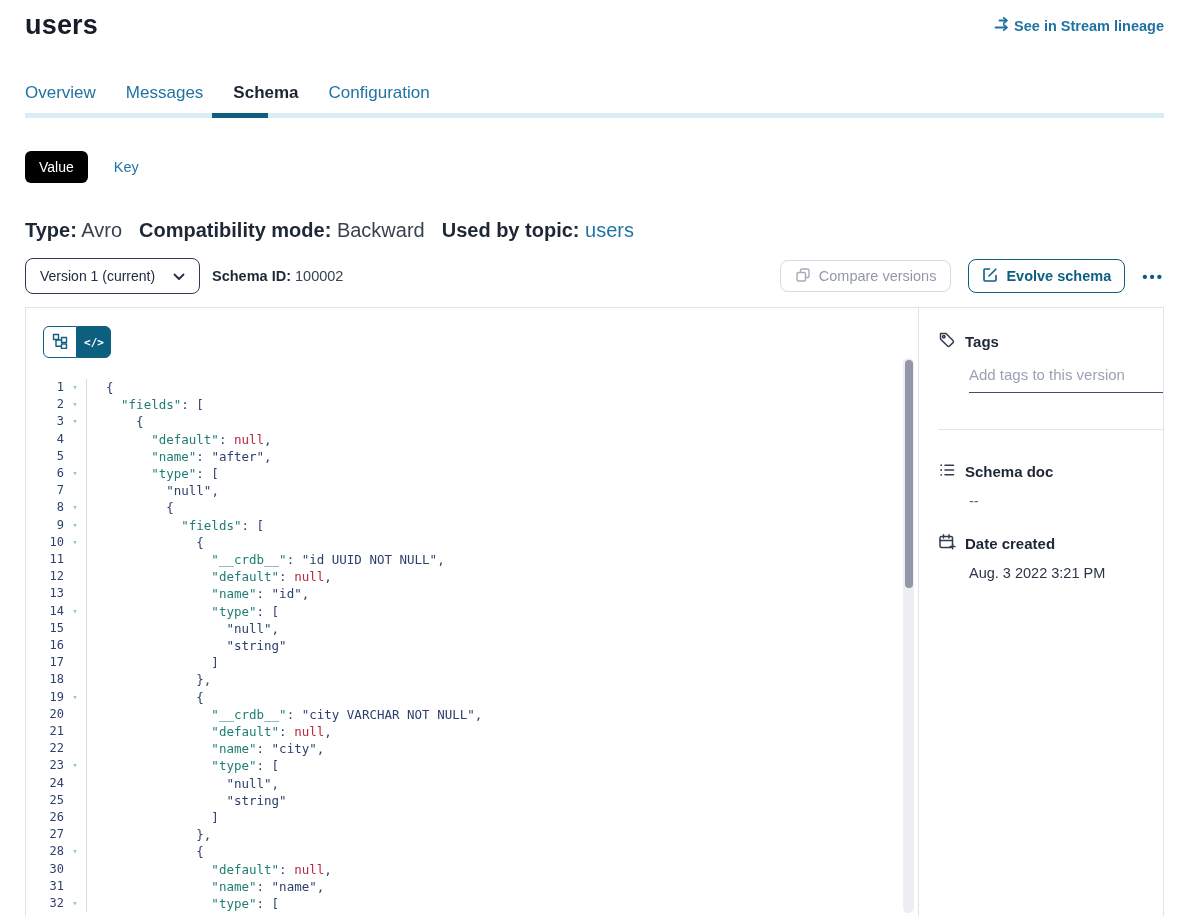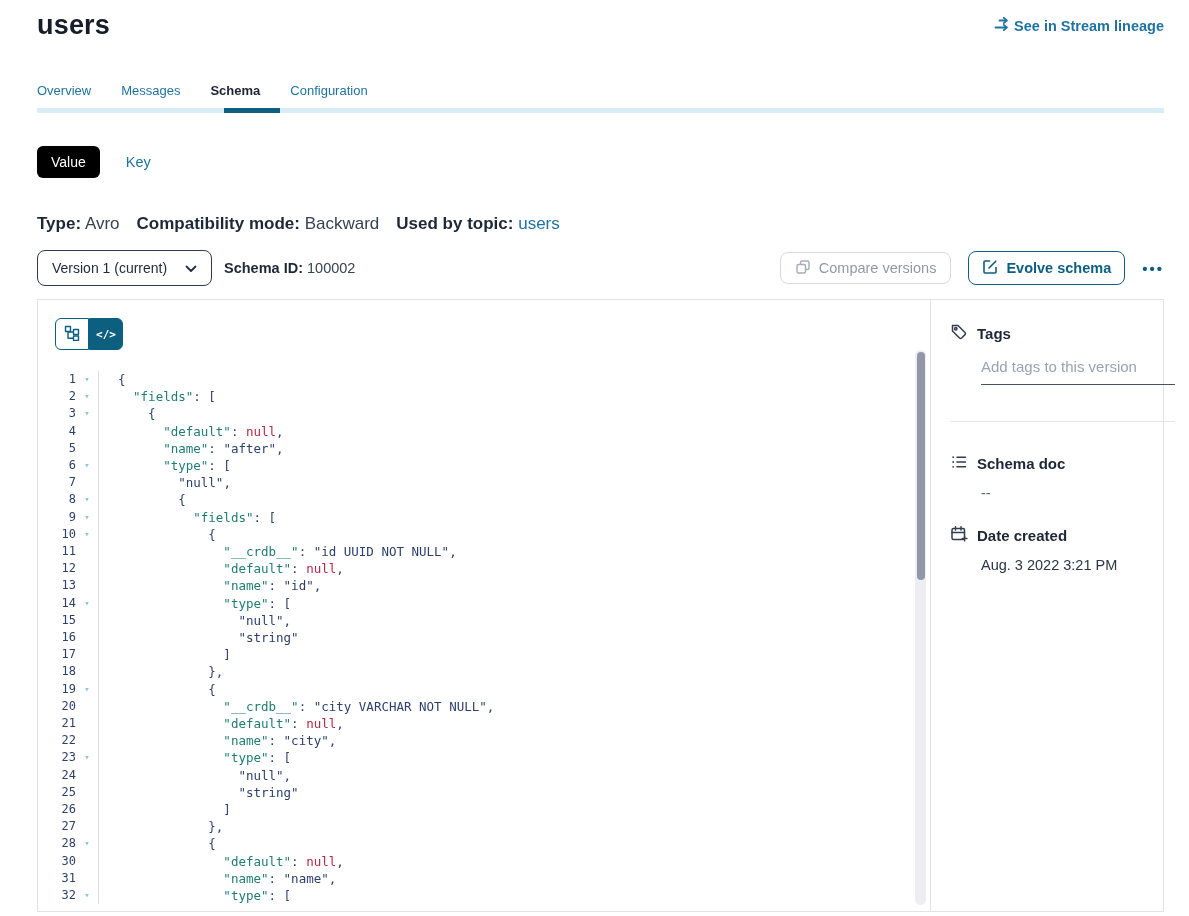--- a/index.html
+++ b/index.html
@@ -1,42 +1,42 @@
 <!DOCTYPE html>
 <html><head>
 <meta charset="utf-8">
 <style>
   * { box-sizing: border-box; }
   html,body { margin:0; padding:0; }
   body {
     width:1189px; height:916px; overflow:hidden; background:#fff;
     font-family:"Liberation Sans", sans-serif; color:#2b3547;
   }
-  .page { position:relative; width:1189px; height:676px;padding-left:12px; }
+  .page { position:relative; width:1189px; height:676px; }
 
   
   .topbar { display:flex; justify-content:space-between; align-items:center; padding:10px 25px 0 25px; }
   .title { font-size:27px; font-weight:700; color:#161d29; letter-spacing:.2px; margin:0; }
   .lineage-link { display:flex; align-items:center; gap:3px; color:#1f73a3; font-size:14.5px; font-weight:600; cursor:pointer; }
 
   
   .tabs-wrap { position:relative; margin-top:42px; padding:0 25px; }
   .tabs { display:flex; gap:30px; }
-  .tab { font-size:13px; font-weight:500; color:#1f73a3; padding-bottom:10px; cursor:pointer; }
+  .tab { font-size:17px; font-weight:500; color:#1f73a3; padding-bottom:10px; cursor:pointer; }
   .tab.active { color:#1c2433; font-weight:600; }
   .tab-track { position:relative; height:5px; background:#d9edf4; }
   .tab-indicator { position:absolute; top:0; height:5px; background:#0d5f80; }
 
   
   .vk-row { display:flex; align-items:center; gap:26px; padding:0 25px; margin-top:33px; }
   .btn-value { background:#000000; color:#fff; border:none; border-radius:6px; padding:8px 14px; font-size:14px; font-family:inherit; cursor:pointer; }
   .key-link { color:#1f73a3; font-size:14.5px; font-weight:500; cursor:pointer; }
 
   
-  .meta-row { display:flex; align-items:center; padding:0 25px; margin-top:36px; font-size:17px; color:#39424f; }
+  .meta-row { display:flex; align-items:center; padding:0 25px; margin-top:36px; font-size:20px; color:#39424f; }
   .meta-group { margin-right:17px; }
   .meta-label { font-weight:700; color:#1e2735; }
   .meta-link { color:#1f73a3; cursor:pointer; }
 
   
   .controls-row { display:flex; align-items:center; padding:0 25px; margin-top:16px; }
   .version-select { width:175px; height:36px; border:1px solid #2e3a52; border-radius:8px; background:#fff;
     display:flex; align-items:center; justify-content:space-between; padding:0 14px; font-size:14px; color:#222c3c; cursor:pointer; }
   .schema-id { margin-left:12px; font-size:14.5px; color:#39424f; }
   .right-actions { margin-left:auto; display:flex; align-items:center; gap:17px; }

